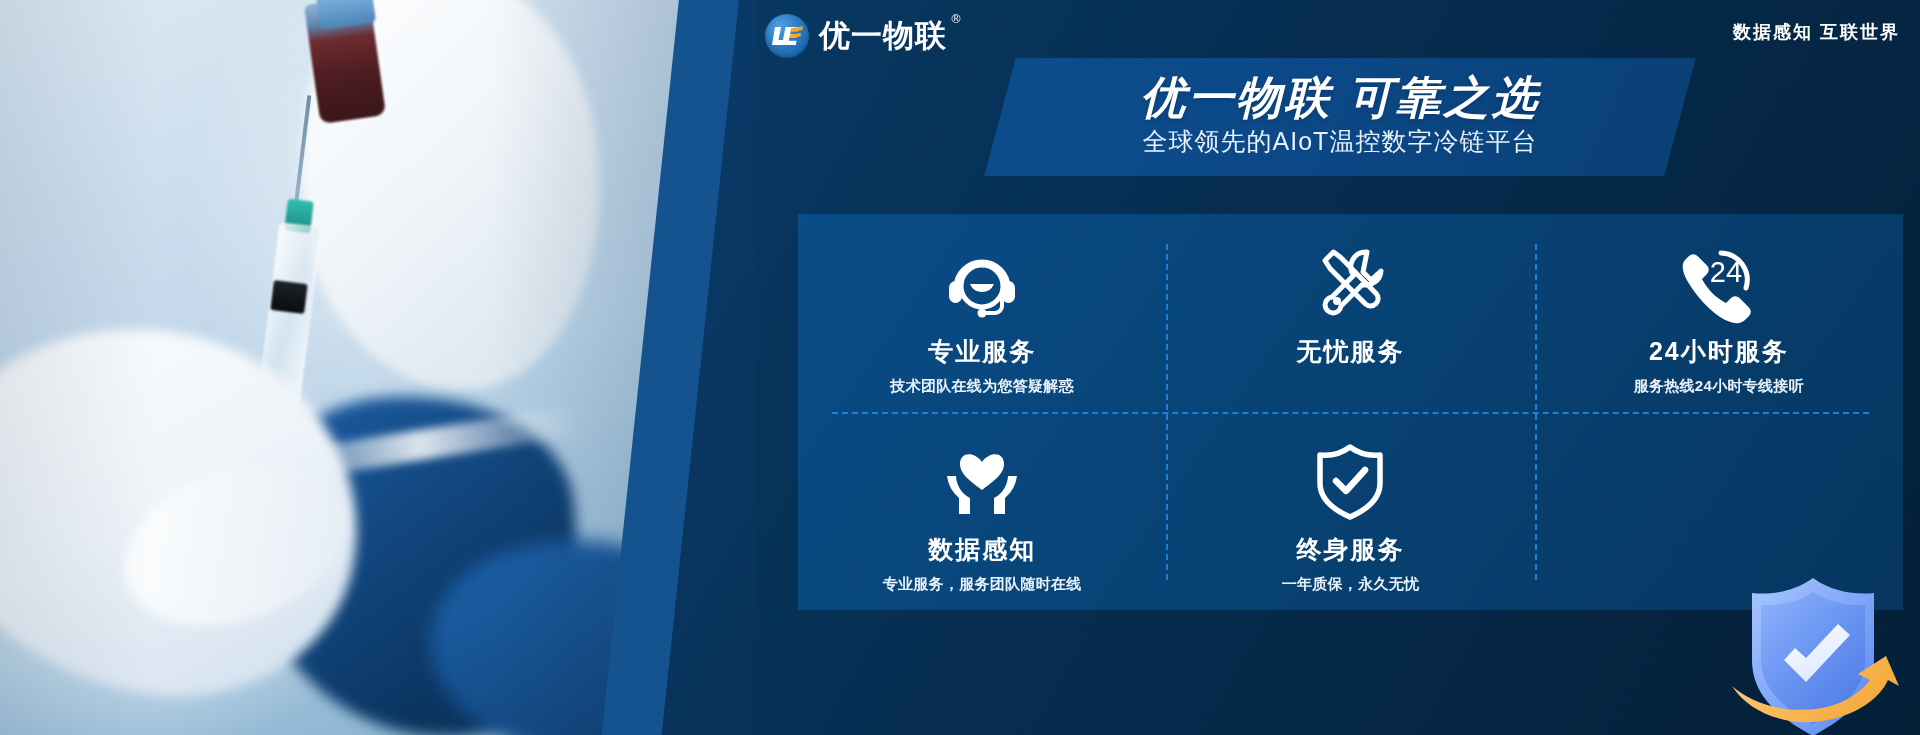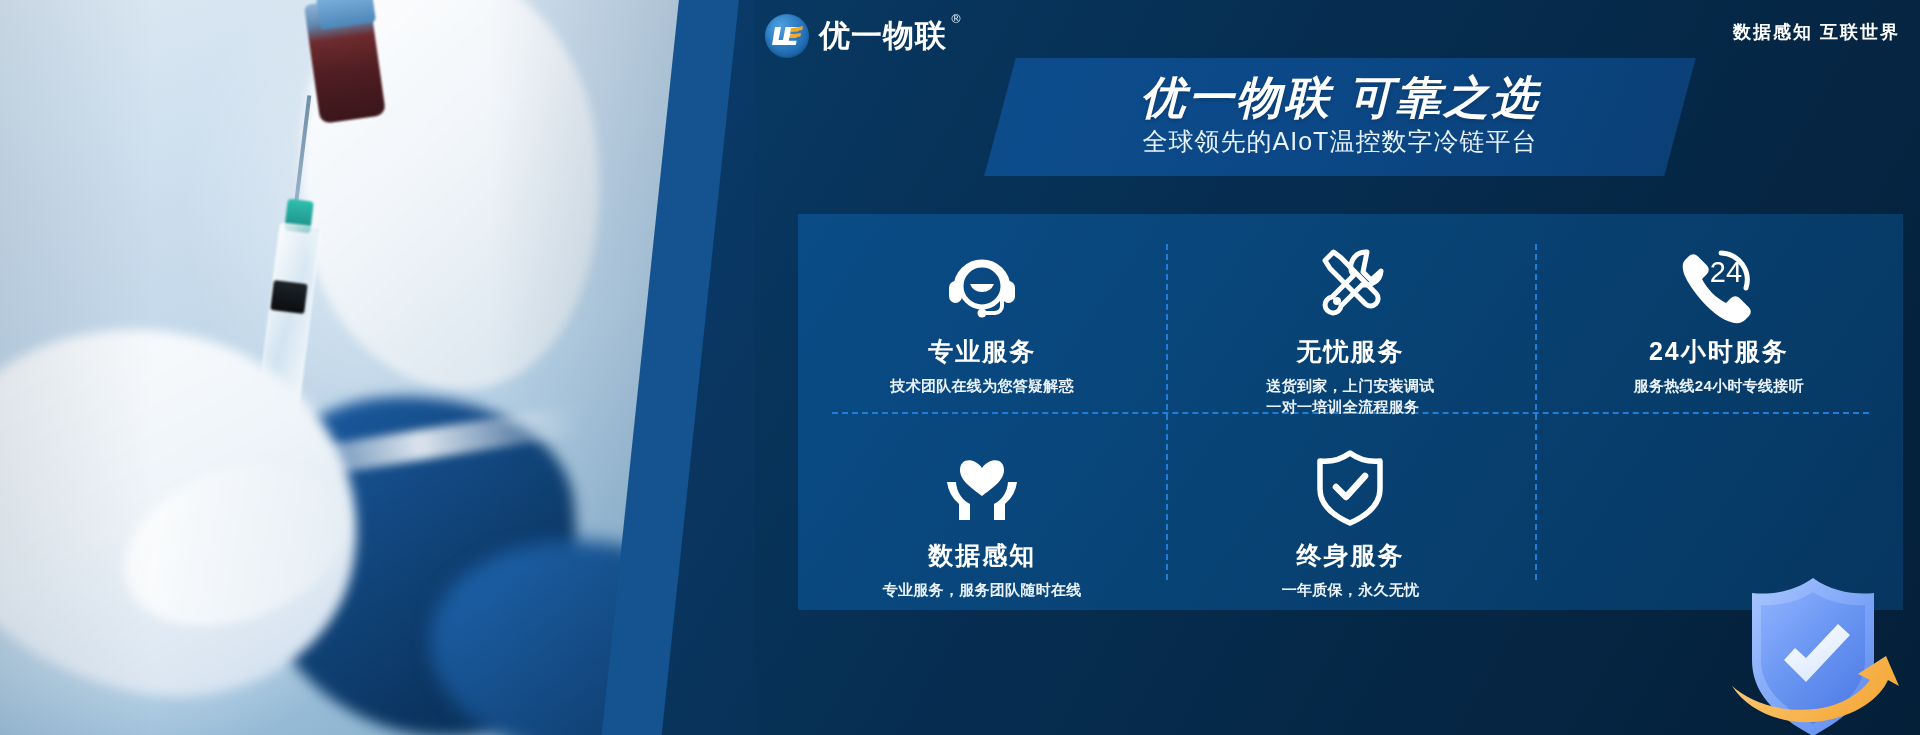--- a/index.html
+++ b/index.html
@@ -304,24 +304,20 @@
         <div class="card-icon">
           <svg width="84" height="84" viewBox="0 0 84 84" aria-hidden="true">
             <g stroke="#ffffff" stroke-width="5" fill="none" stroke-linejoin="round" stroke-linecap="round">
               <path d="M59 10 a15 15 0 0 0 -13.5 23.5 L24 55 a8 8 0 1 0 9 9 l21.5-21.5 A15 15 0 0 0 73 29 L63 38 L55 30 Z"></path>
               <path d="M25.5 10 L17 18.5 L22 26.5 L57.5 62 a7.5 7.5 0 0 0 10.6 -10.6 L32.8 15.5 Z"></path>
             </g>
             <circle cx="29" cy="59" r="4" fill="#ffffff"></circle>
           </svg>
         </div>
         <div class="card-title">无忧服务</div>
-        <div class="card-desc">
-          <div>送货到家，上门安装调试</div>
-          <div>一对一培训全流程服务</div>
-        </div>
       </div>
 
 
       <div class="card">
         <div class="card-icon">
           <svg width="86" height="84" viewBox="0 0 86 84" aria-hidden="true">
             <path d="M13 14 a6 6 0 0 1 8.5 0 L31 23.5 a6 6 0 0 1 0 8.5 l-5 5 c6 11 13 18 24 24 l5-5 a6 6 0 0 1 8.5 0 L73 65.5 a6 6 0 0 1 0 8.5 l-4 4 c-5 5 -14 4 -25 -3 C31 66 19 52 12 40 C5 28 6 21 9 18 Z" fill="#ffffff"></path>
             <path d="M45 11 A27 27 0 0 1 70 46" fill="none" stroke="#ffffff" stroke-width="5" stroke-linecap="round"></path>
             <text x="50" y="40" font-family="Liberation Sans, sans-serif" font-size="29" font-weight="400" fill="#ffffff" text-anchor="middle">24</text>
           </svg>

